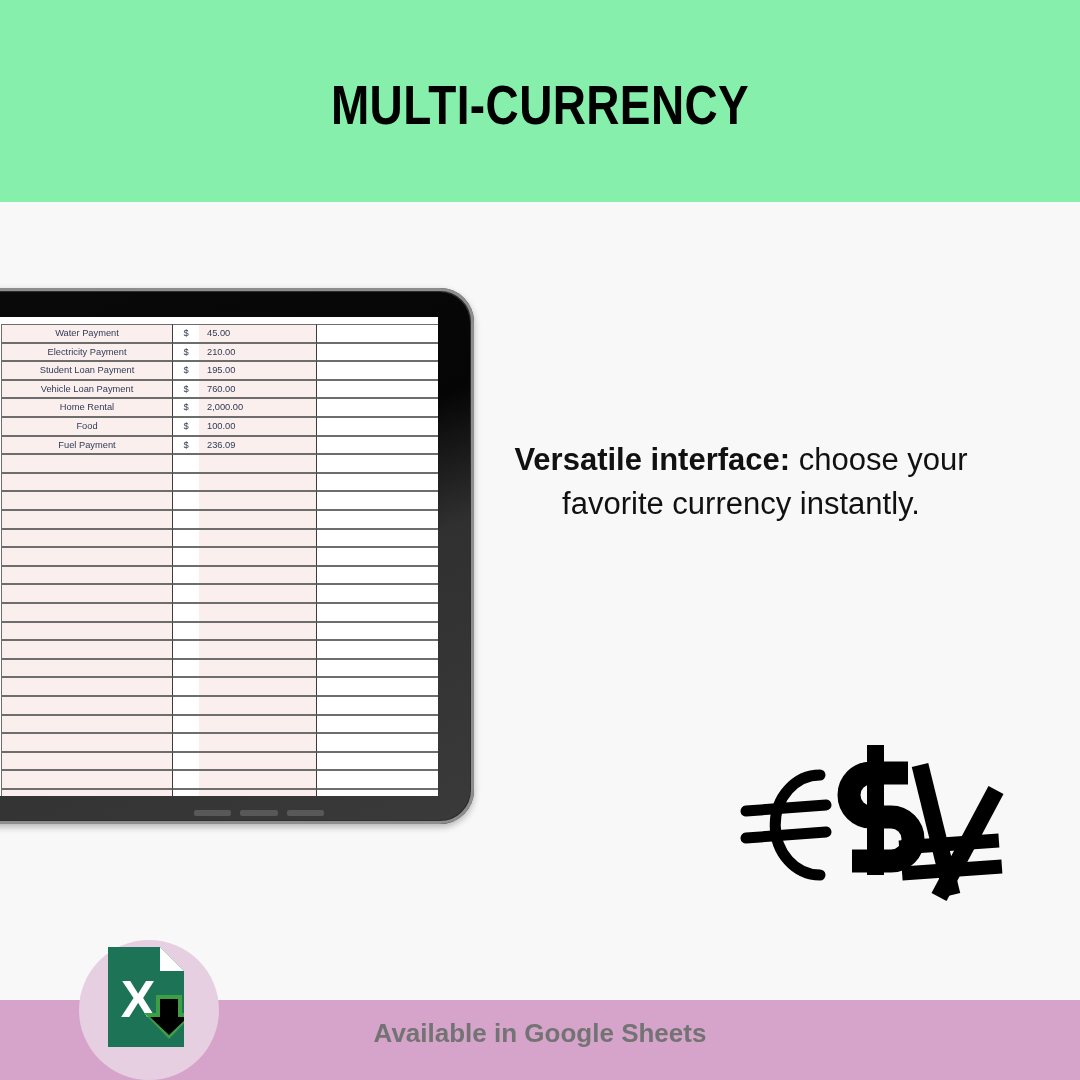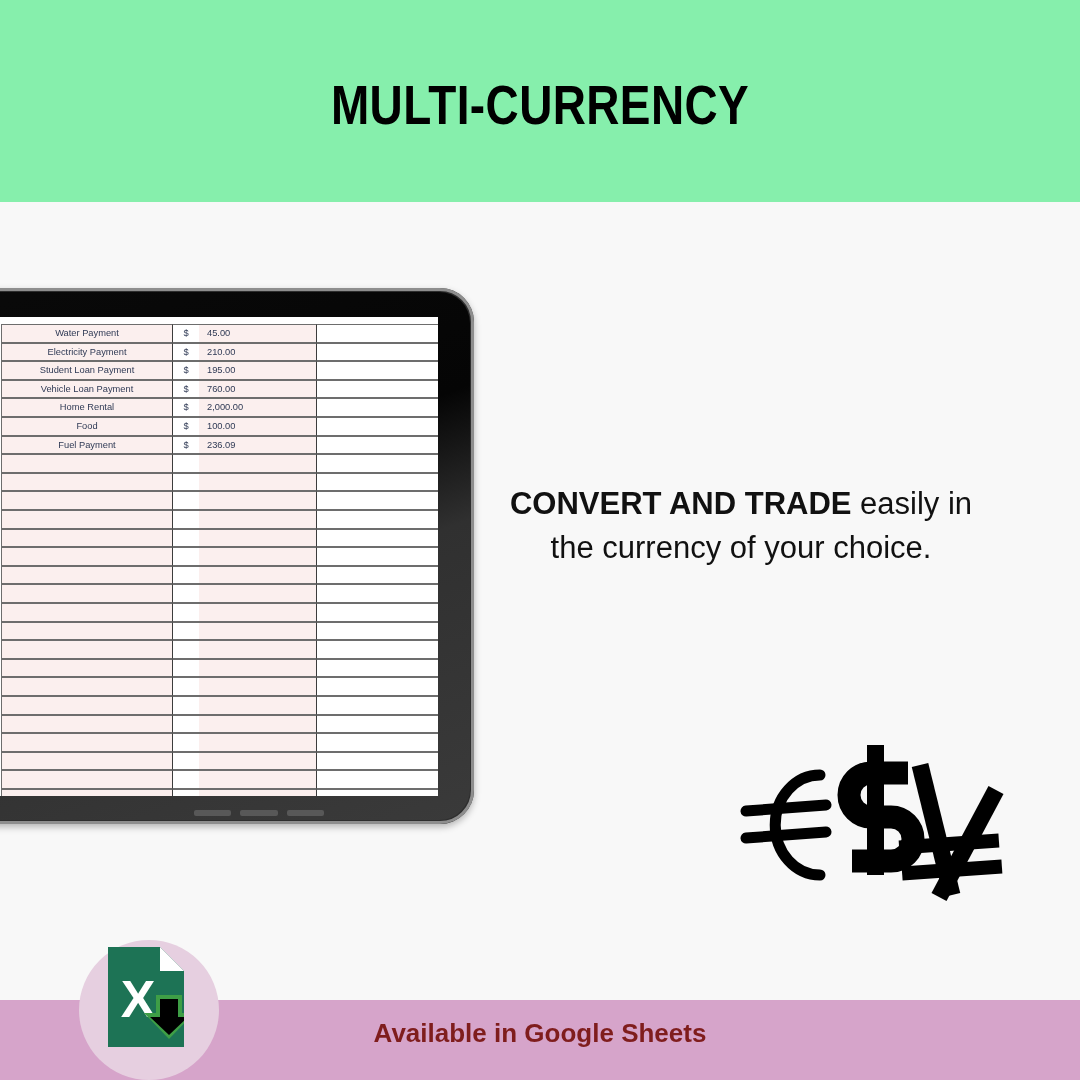--- a/index.html
+++ b/index.html
@@ -224,21 +224,21 @@
     background: #d6a4ca;
   }
   #footer-text {
     position: absolute;
     left: 0;
     top: 1018px;
     width: 1080px;
     text-align: center;
     font-size: 26px;
     font-weight: bold;
-    color: #7f1d1d;
+    color: #737373;
   }
 
   
   #excel-badge {
     position: absolute;
     left: 79px;
     top: 940px;
     width: 140px;
     height: 140px;
   }
@@ -439,22 +439,22 @@
     </div>
 
     <div id="tablet-speakers">
       <div class="speaker-bar"></div>
       <div class="speaker-bar"></div>
       <div class="speaker-bar"></div>
     </div>
   </div>
 
   <div id="copy-block">
-    <p class="copy-para" id="copy-para-2">
-      <b>CONVERT AND TRADE</b><span> easily in the currency of your choice.</span>
+    <p class="copy-para" id="copy-para-1">
+      <b>Versatile interface:</b><span> choose your favorite currency instantly.</span>
     </p>
   </div>
 
   <svg id="currency-art" viewBox="0 0 290 160">
 
     <g>
       <path d="M86 30 A43 48 0 1 0 86 130" fill="none" stroke="#000" stroke-width="11" stroke-linecap="round"></path>
       <line x1="12" y1="66" x2="92" y2="60" stroke="#000" stroke-width="11" stroke-linecap="round"></line>
       <line x1="12" y1="93" x2="92" y2="87" stroke="#000" stroke-width="11" stroke-linecap="round"></line>
     </g>

